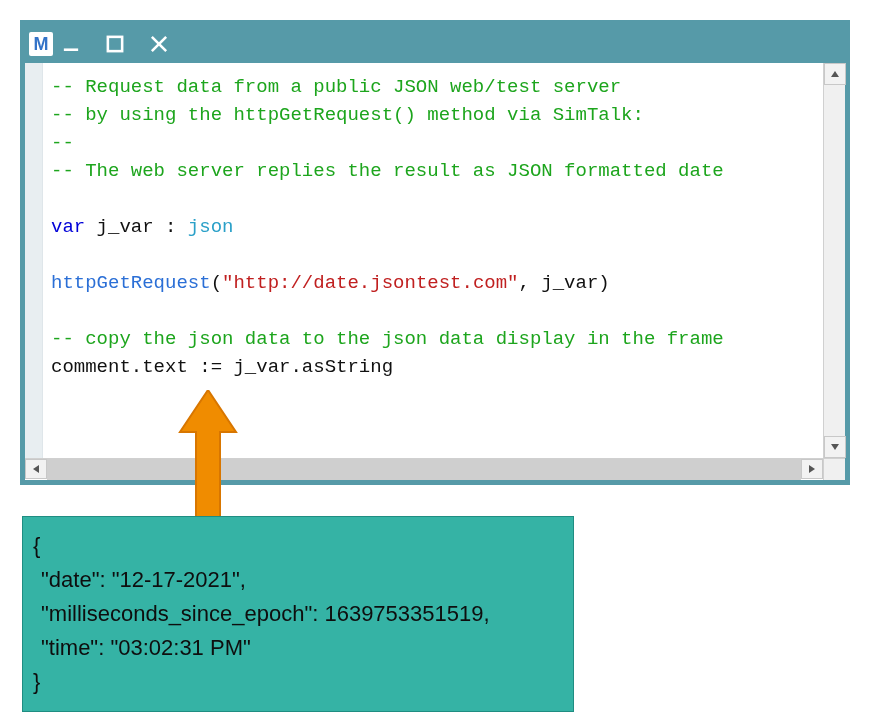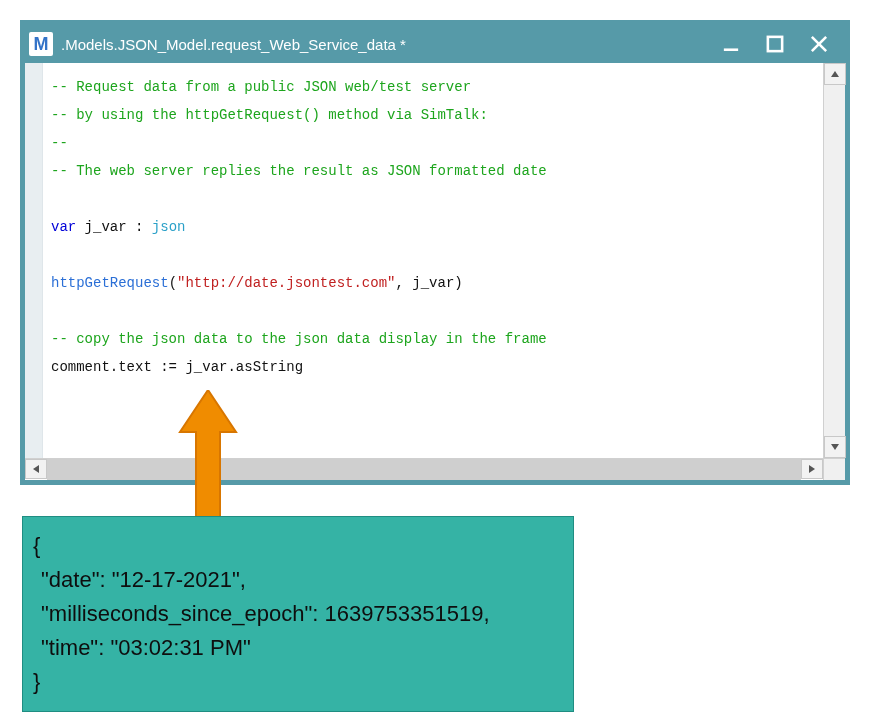--- a/index.html
+++ b/index.html
@@ -60,21 +60,21 @@
     height: 395px;
   }
   .gutter {
     width: 18px;
     background: #e8eef1;
     border-right: 1px solid #dfe6ea;
   }
   .code-area {
     flex: 1;
     padding: 10px 0 10px 8px;
-    font-size: 14px;
+    font-size: 19px;
     line-height: 28px;
     white-space: pre;
     color: #111111;
     overflow: hidden;
     font-family: "Consolas", "Courier New", monospace;
   }
   .tok-comment { color: #1da51d; }
   .tok-keyword { color: #0000d8; }
   .tok-type    { color: #2aa0c8; }
   .tok-func    { color: #2b6fd6; }
@@ -141,21 +141,20 @@
   }
   .json-panel .kv { padding-left: 8px; }
 </style>
 </head>
 <body>
 
 <div class="window">
 
   <div class="titlebar">
     <div class="title-icon">M</div>
-    <div class="title-text">.Models.JSON_Model.request_Web_Service_data *</div>
     <div class="win-controls">
       <div class="win-btn">
         <svg viewBox="0 0 14 14">
             <line x1="2" y1="11" x2="12" y2="11"></line>
           </svg>
       </div>
       <div class="win-btn">
         <svg viewBox="0 0 14 14">
             <rect x="2" y="2" width="10" height="10"></rect>
           </svg>

